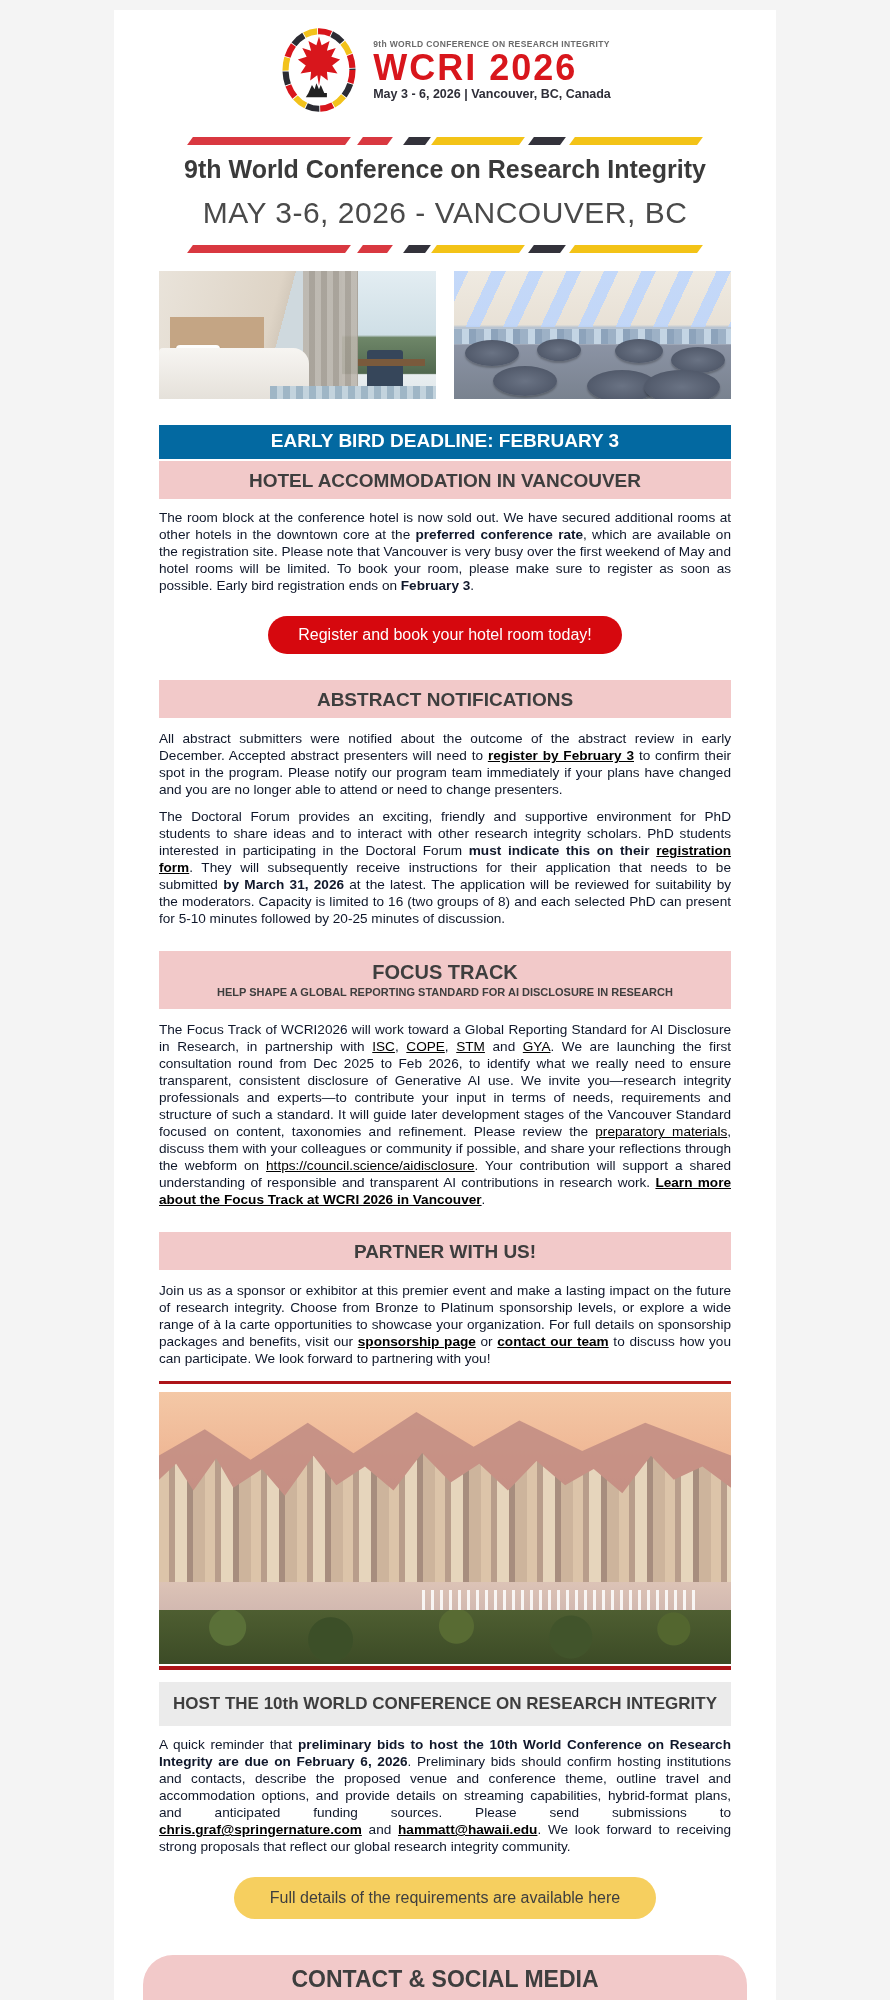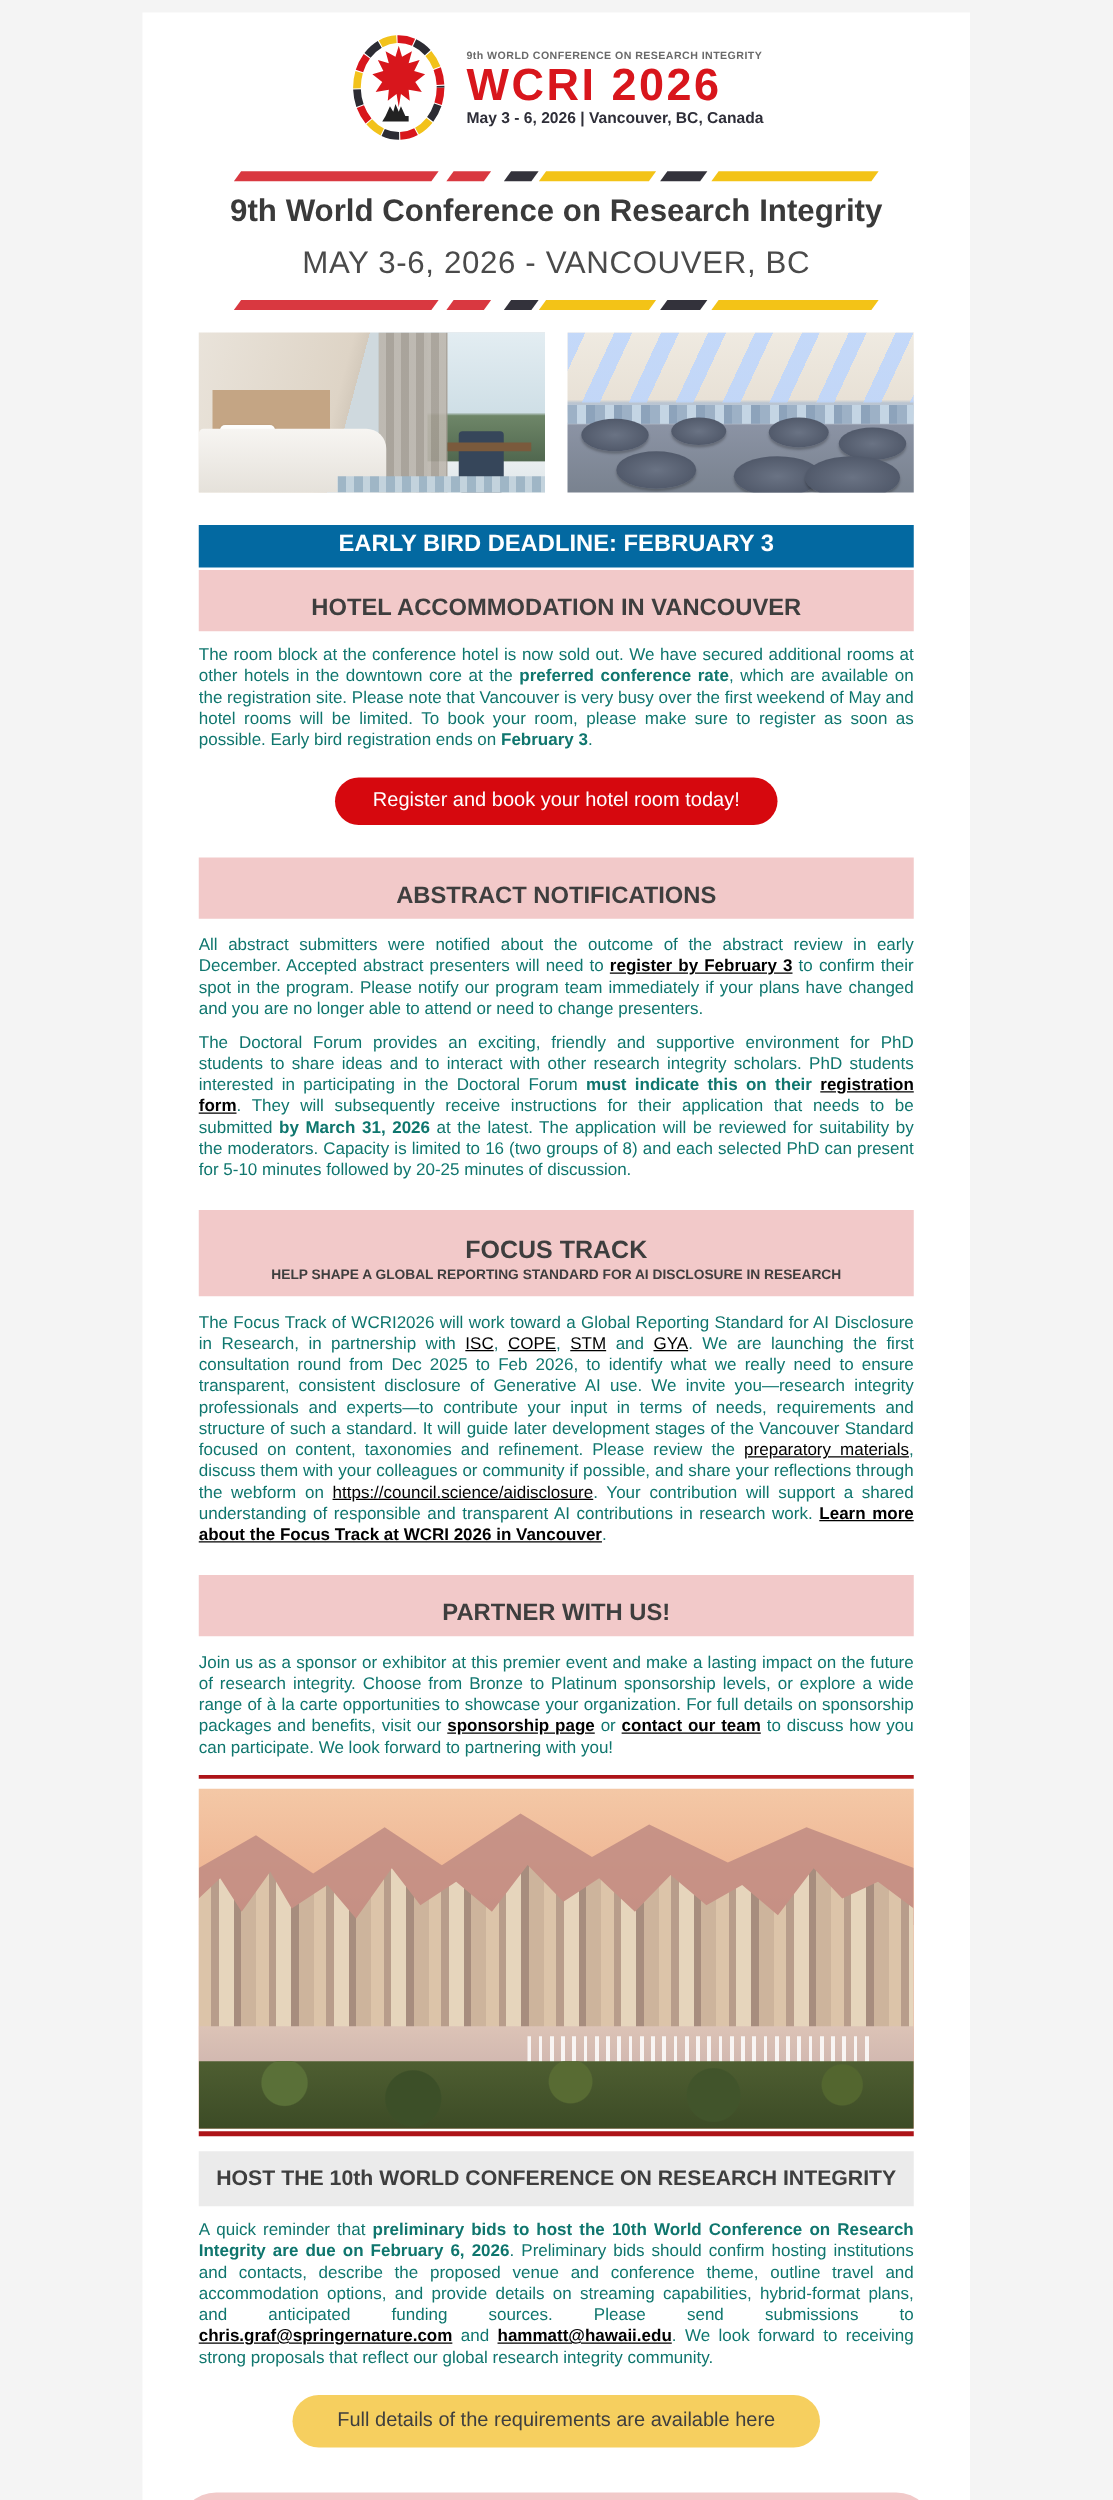--- a/index.html
+++ b/index.html
@@ -13,21 +13,21 @@
   .logo-top{font-size:8.5px;font-weight:bold;color:#6a6a6a;letter-spacing:.35px;}
   .logo-word{font-size:36px;font-weight:bold;color:#d8161c;letter-spacing:2px;line-height:1.05;}
   .logo-date{font-size:12.5px;font-weight:bold;color:#2e2e38;}
 
   
   .bars{display:flex;justify-content:center;align-items:center;height:9px;margin:14px 0 10px;}
   .bar{display:inline-block;height:8px;transform:skewX(-36deg);}
   .bar.r{background:#d93840}.bar.k{background:#33323b}.bar.y{background:#f3c317}
 
   .title{font-size:25px;font-weight:bold;color:#3a3a3a;text-align:center;margin:6px 0 2px;}
-  .subtitle{font-size:25px;font-weight:normal;color:#4a4a4a;text-align:center;margin:12px 0 6px;letter-spacing:.5px;}
+  .subtitle{font-size:30px;font-weight:normal;color:#4a4a4a;text-align:center;margin:12px 0 6px;letter-spacing:.5px;}
 
   
   .photos{display:flex;gap:18px;margin:18px 0 26px;}
   .photo{flex:1;height:128px;position:relative;overflow:hidden;background:#ddd;}
   .hotel{background:linear-gradient(105deg,#e9e3da 0%,#ded4c6 40%,#d4cabc 44%,#cfd9de 44%);}
   .h-window{position:absolute;right:0;top:0;width:34%;height:100%;
     background:linear-gradient(#e3edf2 0%,#cfdfe6 50%,#6e8668 52%,#51684f 80%,#e9eef0 81%,#dfe7ea 100%);}
   .h-curtain{position:absolute;right:28%;top:0;width:20%;height:100%;
     background:repeating-linear-gradient(90deg,#bcb6ad 0 6px,#a59e94 6px 12px);opacity:.9;}
   .h-head{position:absolute;left:4%;bottom:38%;width:34%;height:26%;background:#c4a584;}
@@ -39,29 +39,29 @@
   .ballroom{background:linear-gradient(#efeae1 0%,#e8e1d6 42%,#b9c4d1 44%,#cdd6e0 56%,#8b93a4 58%,#79828f 100%);}
   .b-lights{position:absolute;top:0;left:0;right:0;height:44%;
     background:repeating-linear-gradient(115deg,rgba(185,212,255,.8) 0 13px,rgba(240,238,232,0) 13px 34px);}
   .b-sky{position:absolute;top:45%;left:0;right:0;height:12%;
     background:repeating-linear-gradient(90deg,#9db1c6 0 8px,#c4d5e4 8px 15px,#8da3bb 15px 22px);}
   .tbl{position:absolute;width:54px;height:26px;border-radius:50%;background:radial-gradient(#6a7384,#474f60);box-shadow:0 2px 2px rgba(0,0,0,.25);}
 
   
   .banner{text-align:center;font-weight:bold;color:#3e3e3e;}
   .banner.red{background:#0369a1;color:#ffffff;font-size:19px;padding:5px 0 7px;margin-top:4px;}
-  .banner.pink{background:#f2c9c9;font-size:19px;padding:20px 0 7px;margin-top:2px;}
+  .banner.pink{background:#f2c9c9;font-size:19px;padding:9px 0 7px;margin-top:2px;}
   .banner.section{margin:24px 0 12px;}
   .banner .main{font-size:20px;line-height:1.25;}
   .banner .sub{font-size:11px;line-height:1.3;padding:0 6px 3px;}
   .banner.gray{background:#ebebeb;font-size:17px;padding:12px 0;margin:12px 0 6px;}
   .banner.contact{background:#f2c9c9;font-size:23px;padding:11px 0;border-radius:30px 30px 0 0;margin:36px -16px 16px;}
 
   .para{font-size:13.6px;line-height:17px;text-align:justify;margin:10px 0;}
-  .seg{color:#0f766e;}
+  .seg{color:#0f172a;}
   .seg.b{font-weight:bold;}
   a.seg.link{color:#000000;}
 
   .btn-row{text-align:center;margin:22px 0 26px;}
   .pill{display:inline-block;border-radius:30px;font-size:16px;text-decoration:none;cursor:pointer;border:none;}
   .pill.redpill{background:#d6080e;color:#ffffff;padding:10px 30px;}
   .pill.yellowpill{background:#f6cf5f;color:#3e3e3e;padding:12px 36px;text-align:right;}
 
   .rule-dark{border:none;border-top:3px solid #ad1418;margin:14px 0 8px;}
   .rule-dark2{border:none;border-top:4px solid #ad1418;margin:2px 0 10px;}

